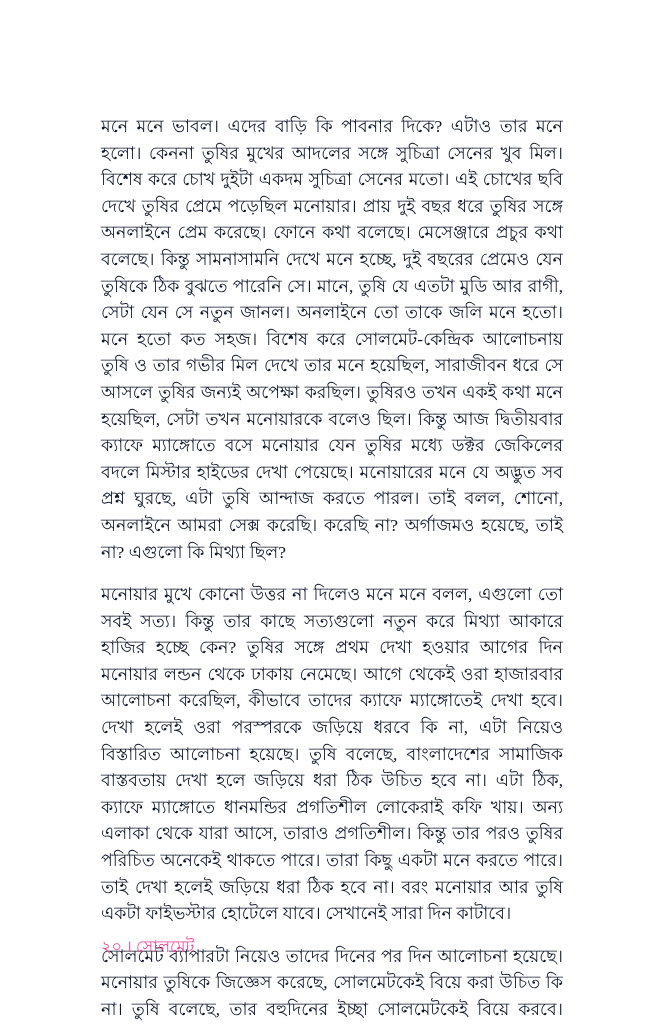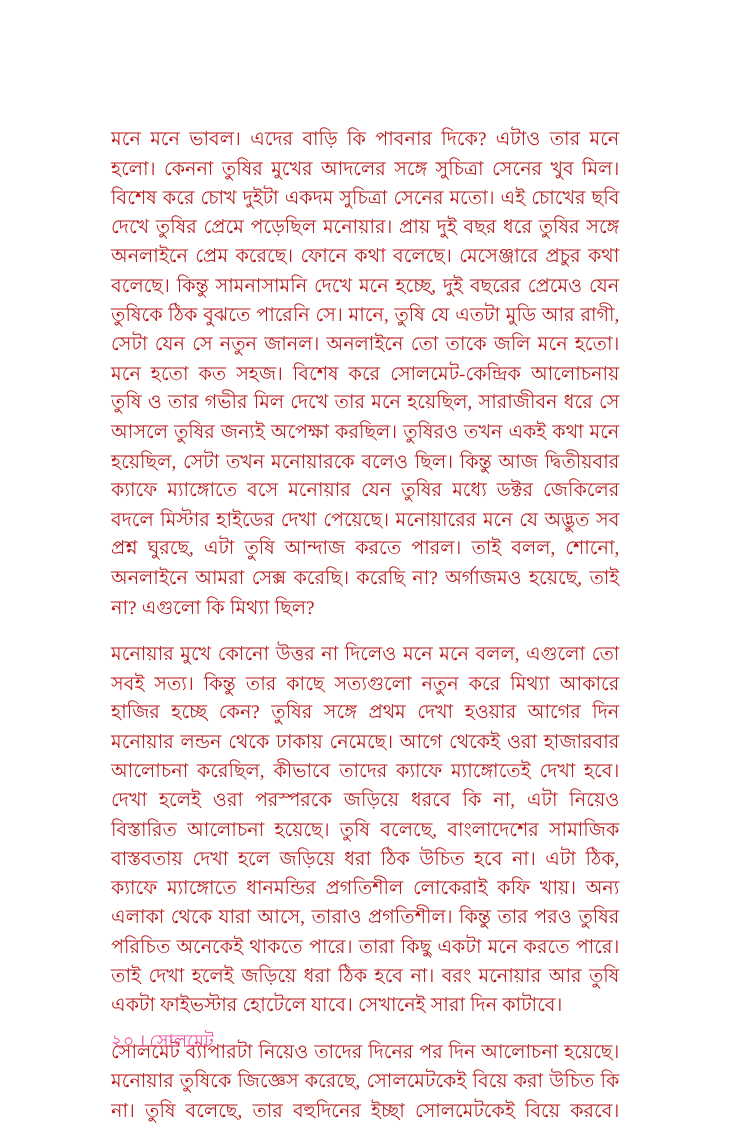--- a/index.html
+++ b/index.html
@@ -24,21 +24,21 @@
     left: 101px;
     top: 113px;
     width: 462px;
   }
 
   .para {
     margin: 0 0 16px 0;
     font-family: "Liberation Serif", "DejaVu Serif", serif;
     font-size: 17.4px;
     line-height: 26.6px;
-    color: #b91c1c;
+    color: #0f172a;
     text-align: justify;
     text-justify: inter-word;
     word-spacing: 0.02em;
     letter-spacing: 0;
     hyphens: none;
     -webkit-font-smoothing: antialiased;
   }
 
   .para:last-of-type {
     margin-bottom: 0;

